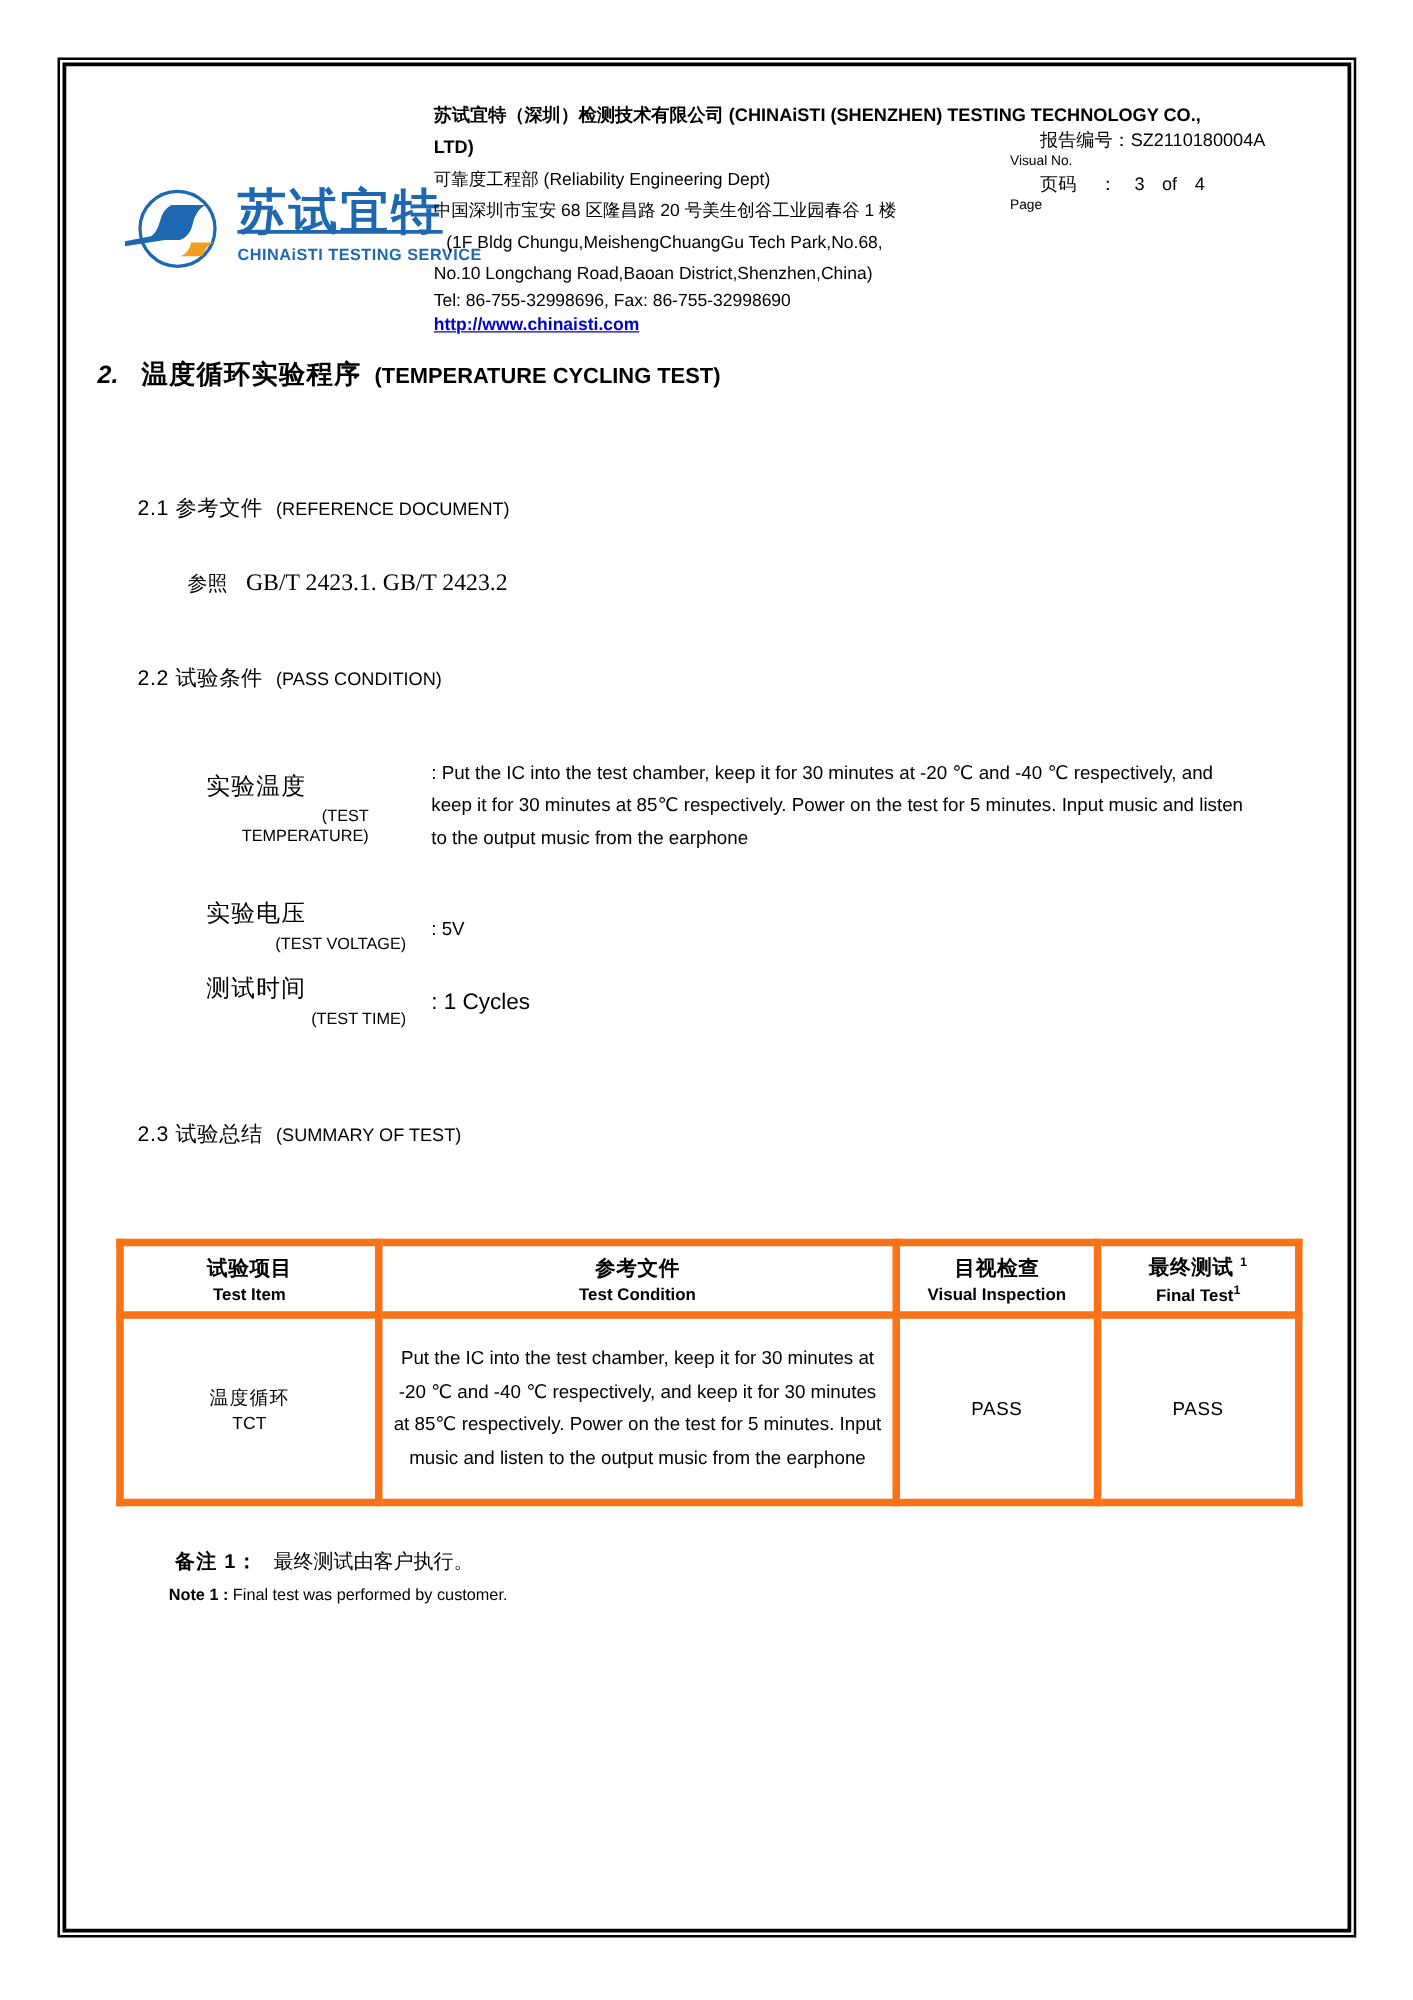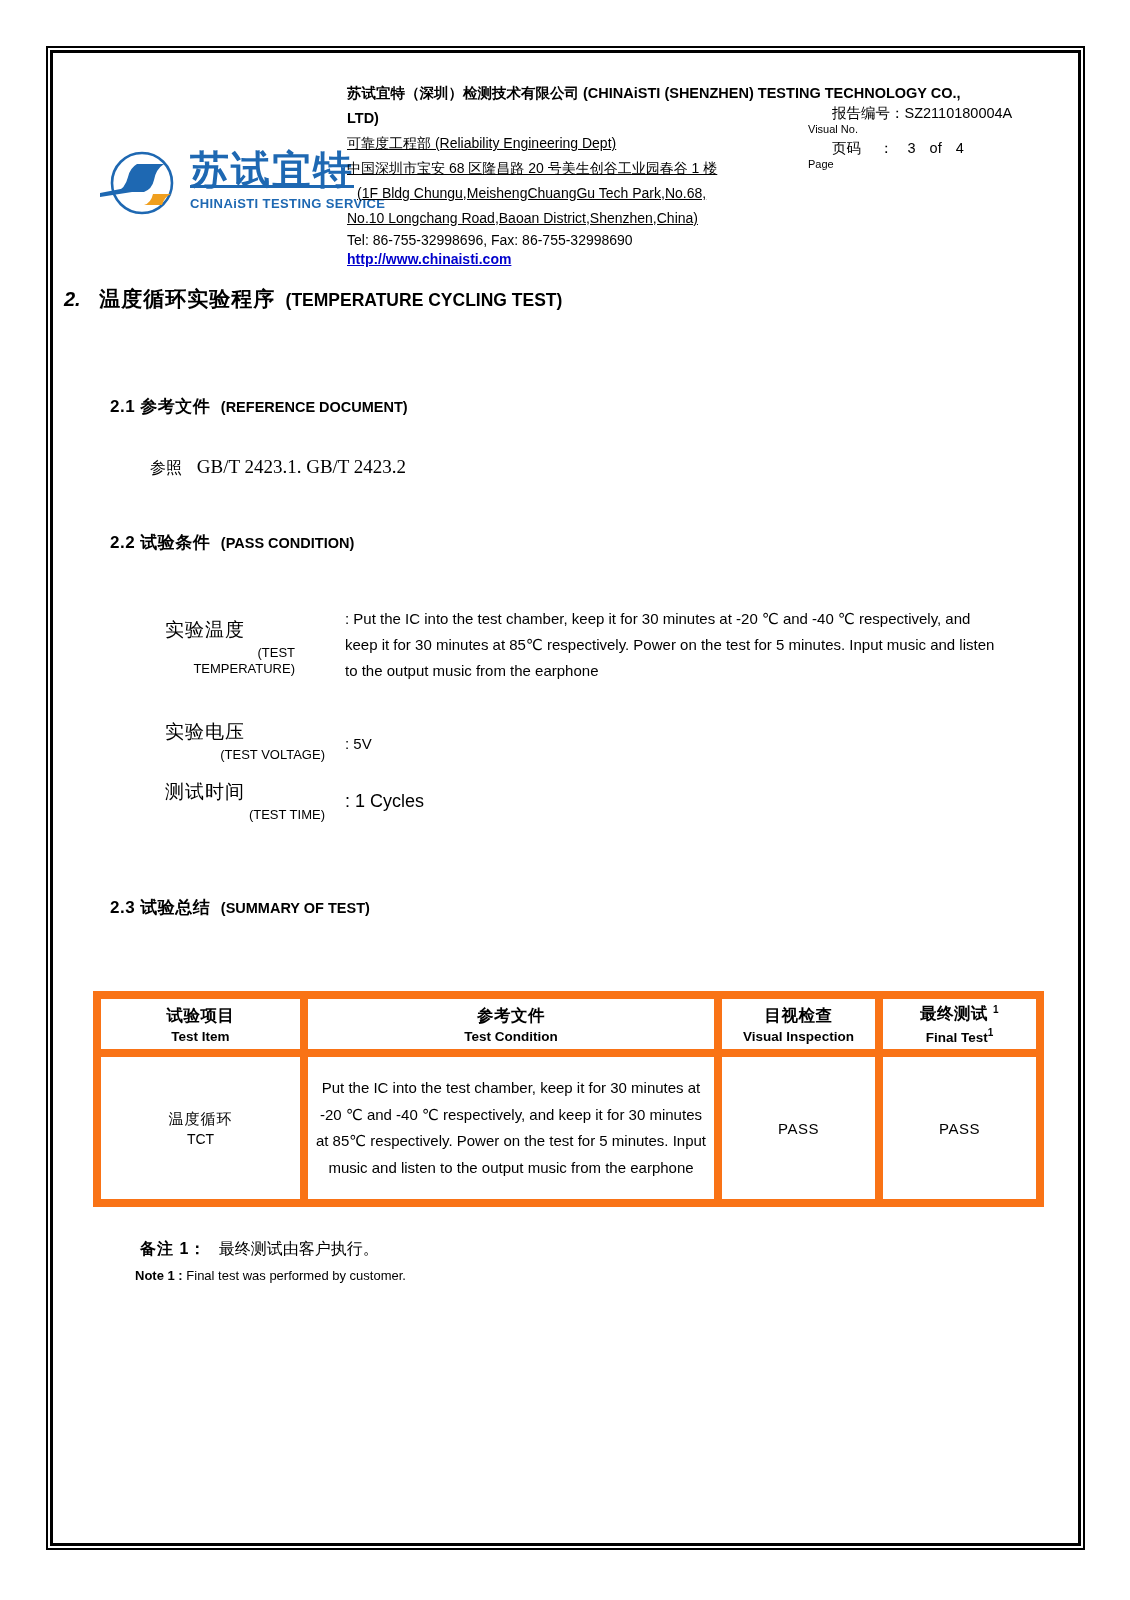--- a/index.html
+++ b/index.html
@@ -16,37 +16,37 @@
   .abs{position:absolute;}
 
   
   .logo{left:45px;top:88px;display:flex;align-items:flex-start;gap:10px;}
   .logo-text{display:flex;flex-direction:column;margin-top:8px;}
   .brand-zh{font-size:39px;font-weight:bold;color:#1e68b2;letter-spacing:2px;line-height:1.1;text-decoration:underline;}
   .brand-en{font-size:13px;font-weight:bold;color:#1e68b2;letter-spacing:0.4px;margin-top:4px;}
 
   .company{left:294px;top:28px;width:665px;}
   .co-line{font-size:14.5px;font-weight:bold;line-height:25px;}
-  .hd-line{font-size:14px;line-height:25px;text-decoration:underline;}
+  .hd-line{font-size:14px;line-height:25px;}
   .hd-tel{font-size:14px;line-height:19px;}
   .hd-link{font-size:14px;font-weight:bold;color:#0000cc;text-decoration:underline;line-height:18px;cursor:pointer;}
 
   .rightinfo{left:755px;top:52px;width:240px;font-size:14.5px;line-height:17px;}
   .ri-small{font-size:11px;line-height:14px;margin-bottom:4px;}
   .ri-row{display:flex;align-items:baseline;margin-left:24px;}
   .pg-colon{margin:0 14px 0 18px;}
   .pg-val{word-spacing:10px;}
 
   
-  .sec2{left:11px;top:232px;font-weight:bold;}
+  .sec2{left:25px;top:232px;font-weight:bold;}
   .sec2 .num{font-style:italic;font-size:20px;margin-right:14px;}
   .sec2 .zh{font-size:21px;letter-spacing:1px;}
   .sec2 .en{font-size:17.5px;margin-left:6px;}
 
-  .subhead{font-weight:bold;}
+  .subhead{font-weight:normal;}
   .subhead .zh{font-size:17px;letter-spacing:0.5px;}
   .subhead .en{font-size:14.5px;margin-left:6px;}
   .h21{left:57px;top:342px;}
   .h22{left:57px;top:478px;}
   .h23{left:57px;top:843px;}
 
   .refline{left:97px;top:403px;font-family:"Liberation Serif","DejaVu Serif",serif;font-size:19px;}
   .refline .zh{font-family:"Liberation Sans","DejaVu Sans",sans-serif;font-size:16px;margin-right:10px;}
 
   
@@ -54,21 +54,21 @@
   .cond-label-en{font-size:13px;line-height:16px;margin-top:4px;text-align:right;}
   .cl1{left:112px;top:566px;width:130px;}
   .cl2{left:112px;top:668px;width:160px;}
   .cl3{left:112px;top:728px;width:160px;}
   .cv1{left:292px;top:553px;width:650px;font-size:15px;line-height:26px;}
   .cv2{left:292px;top:682px;font-size:15px;}
   .cv3{left:292px;top:738px;font-size:18px;}
 
   
   .sumtable{left:40px;top:938px;width:943px;border-collapse:collapse;table-layout:fixed;}
-  .sumtable td,.sumtable th{border:8px solid #f97316;vertical-align:middle;text-align:center;padding:4px 6px;}
+  .sumtable td,.sumtable th{border:6px solid #f97316;vertical-align:middle;text-align:center;padding:4px 6px;}
   .sumtable th{font-weight:bold;}
   .th-zh{font-size:16.5px;letter-spacing:0.5px;}
   .th-en{font-size:13.5px;margin-top:2px;}
   .th-zh sup,.th-en sup{font-size:10px;}
   .hdr-row{height:58px;}
   .body-row{height:150px;}
   .td-item-zh{font-size:15px;letter-spacing:1px;}
   .td-item-en{font-size:14px;margin-top:2px;}
   .td-cond{font-size:15px;line-height:26.5px;padding:2px 10px;}
   .td-pass{font-size:15px;letter-spacing:0.5px;}

